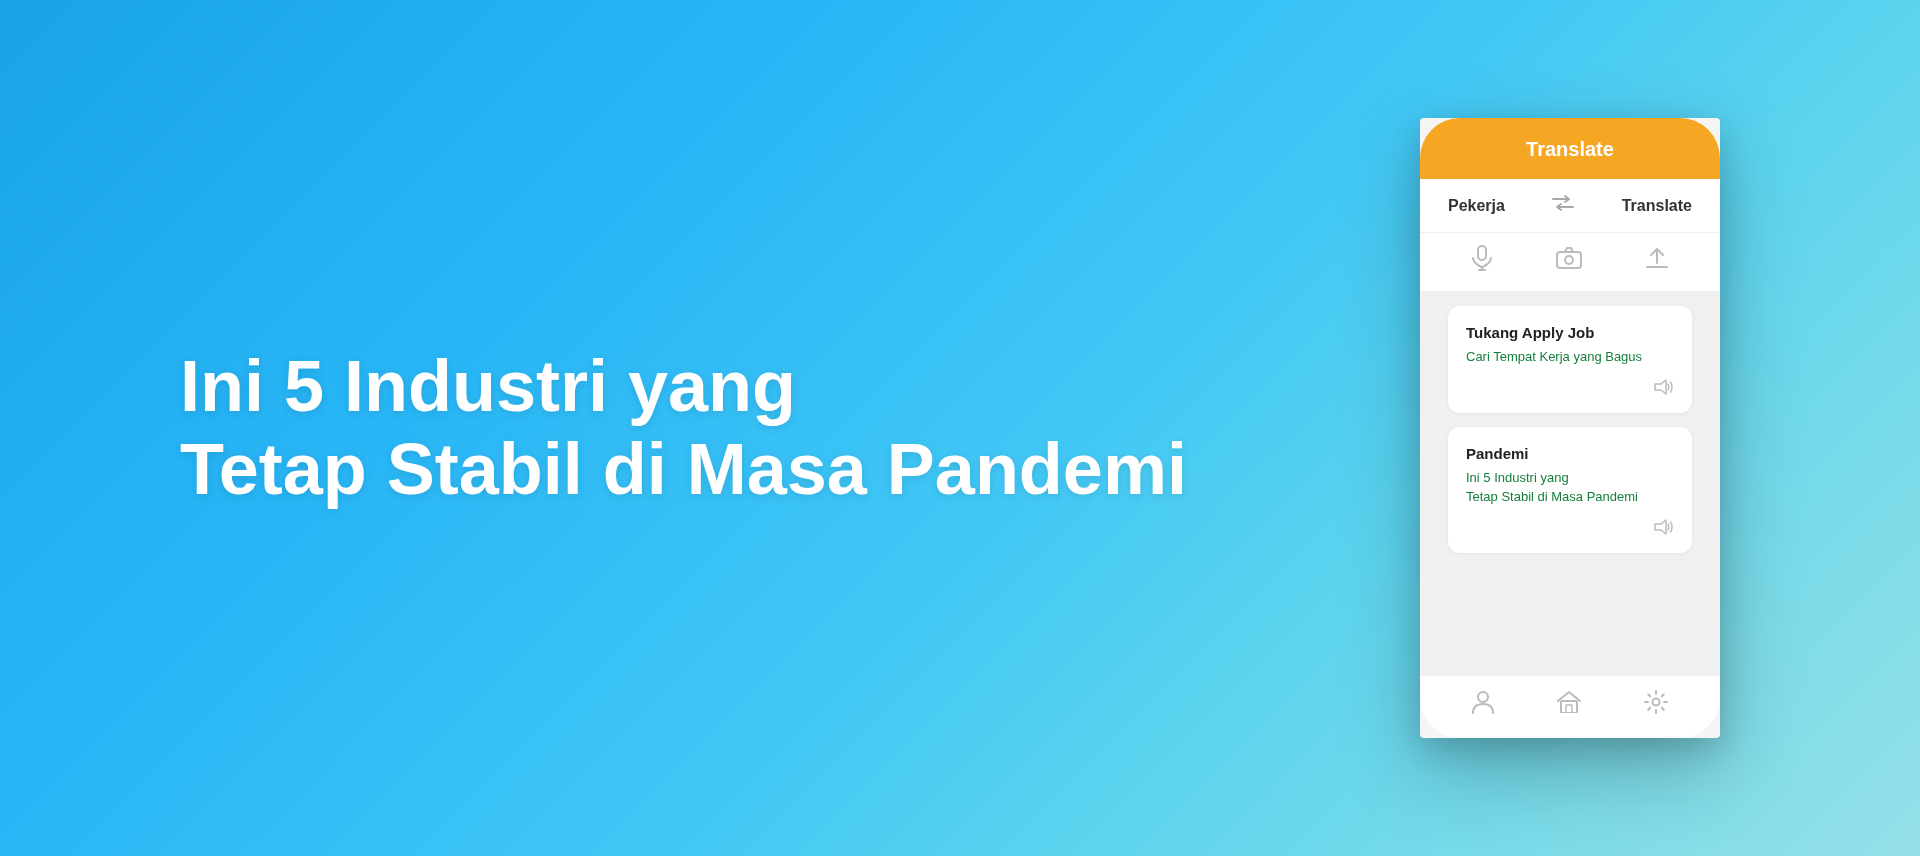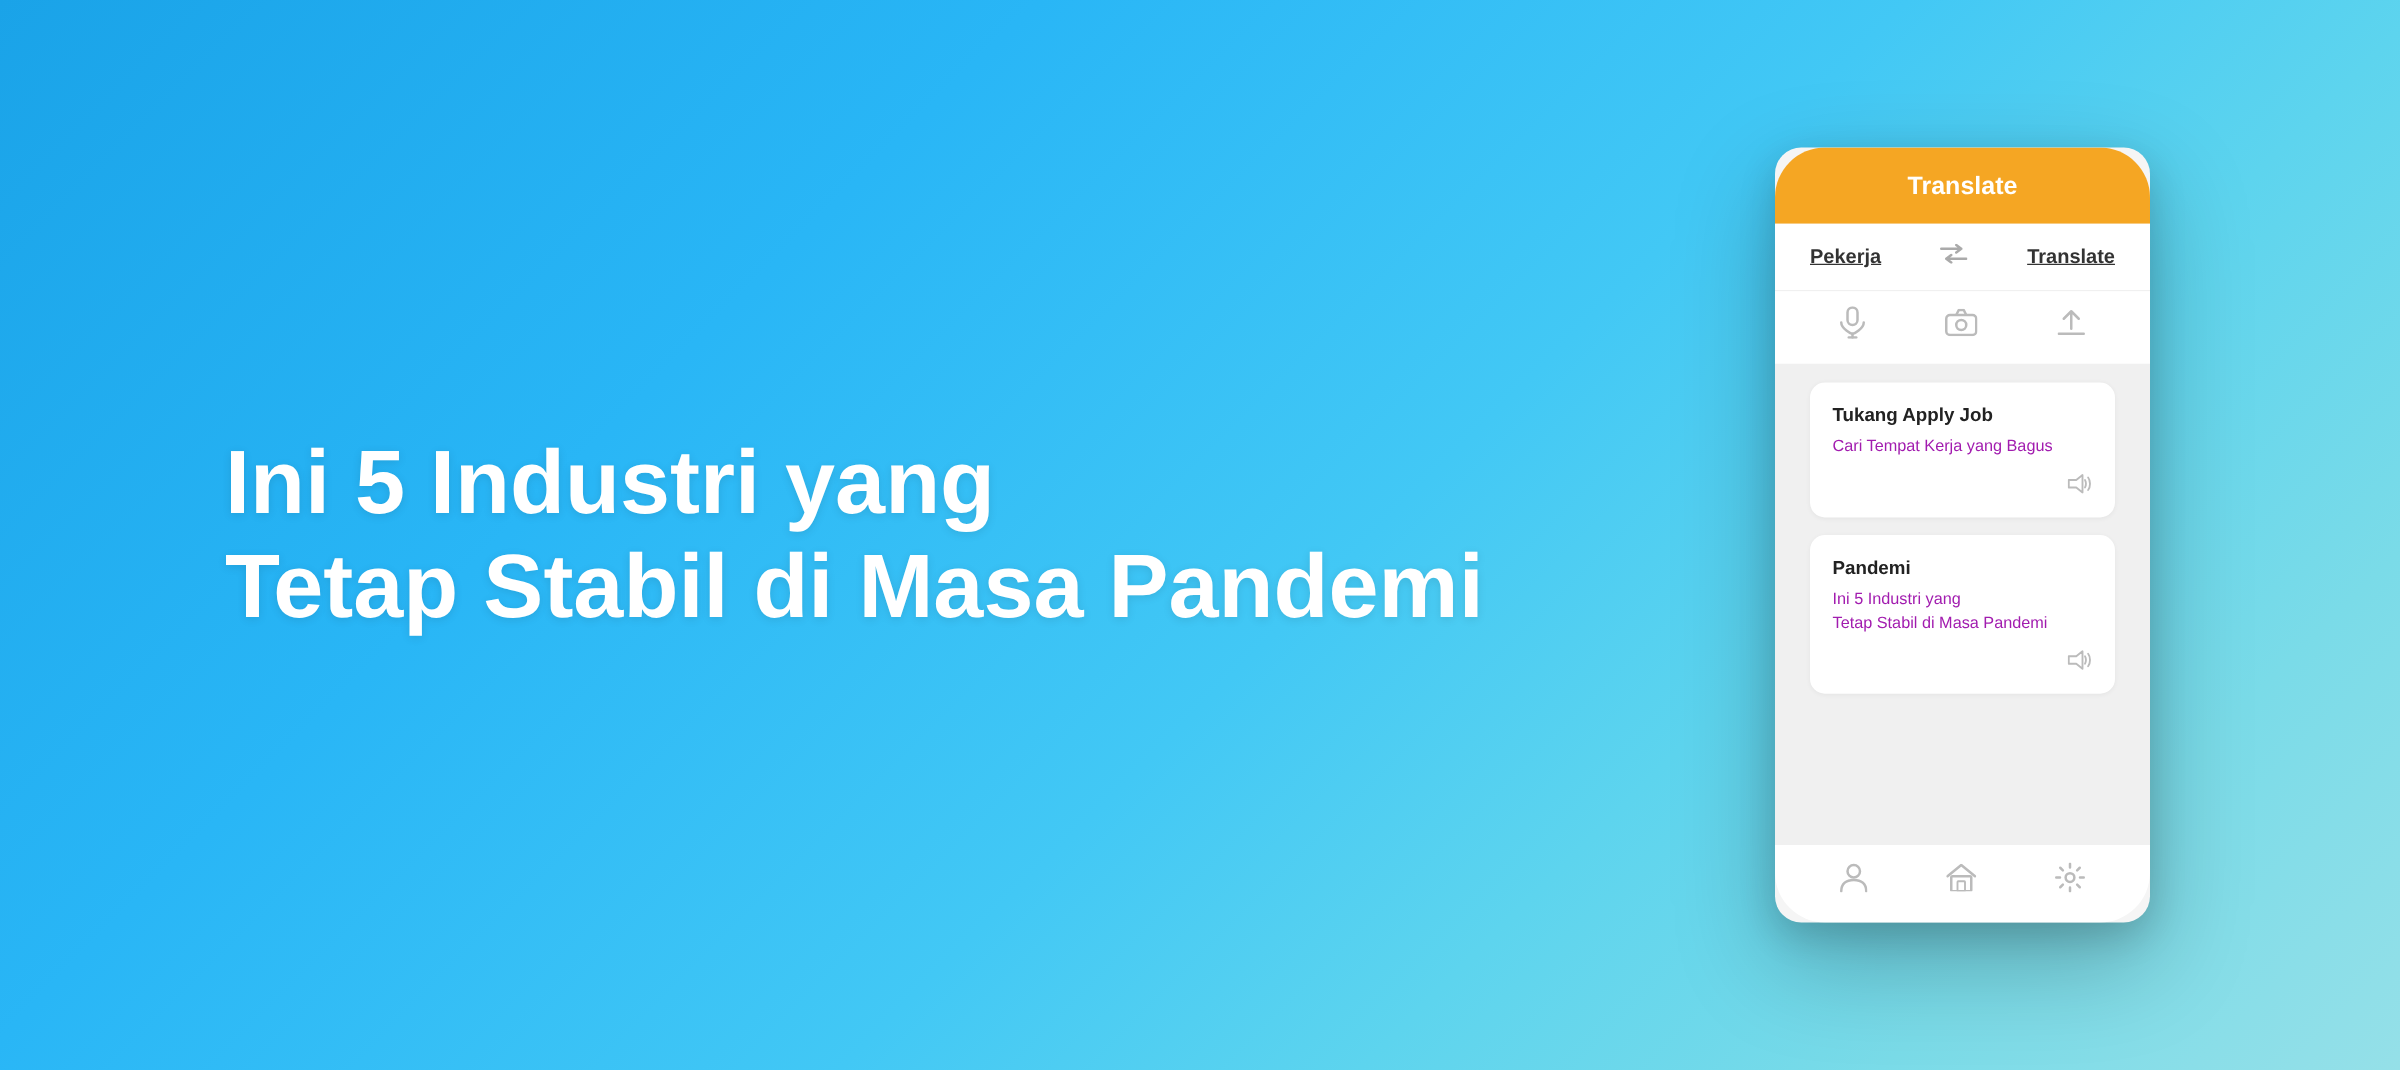--- a/index.html
+++ b/index.html
@@ -40,21 +40,21 @@
       position: absolute;
       right: 200px;
       top: 50%;
       transform: translateY(-50%);
     }
 
     .phone {
       width: 300px;
       height: 620px;
       background: #f5f5f5;
-      border-radius: 21px;
+      border-radius: 4px;
       box-shadow: 0 30px 80px rgba(0,0,0,0.25), 0 10px 30px rgba(0,0,0,0.15);
       overflow: hidden;
       display: flex;
       flex-direction: column;
       position: relative;
     }
 
     .phone-header {
       background: #f5a623;
       padding: 20px 0 18px;
@@ -74,21 +74,20 @@
       align-items: center;
       justify-content: space-between;
       padding: 16px 28px;
       border-bottom: 1px solid #f0f0f0;
     }
 
     .lang-label {
       font-size: 16px;
       font-weight: 600;
       color: #333;
-      text-decoration: underline;
     }
 
     .swap-icon {
       color: #aaa;
       font-size: 18px;
     }
 
     .phone-icons-row {
       background: #ffffff;
       display: flex;
@@ -122,21 +121,21 @@
 
     .card-title {
       font-size: 15px;
       font-weight: 700;
       color: #222;
       margin-bottom: 6px;
     }
 
     .card-text {
       font-size: 13px;
-      color: #a21caf;
+      color: #15803d;
       line-height: 1.5;
     }
 
     .card-speaker {
       display: flex;
       justify-content: flex-end;
       margin-top: 12px;
     }
 
     .speaker-icon {

